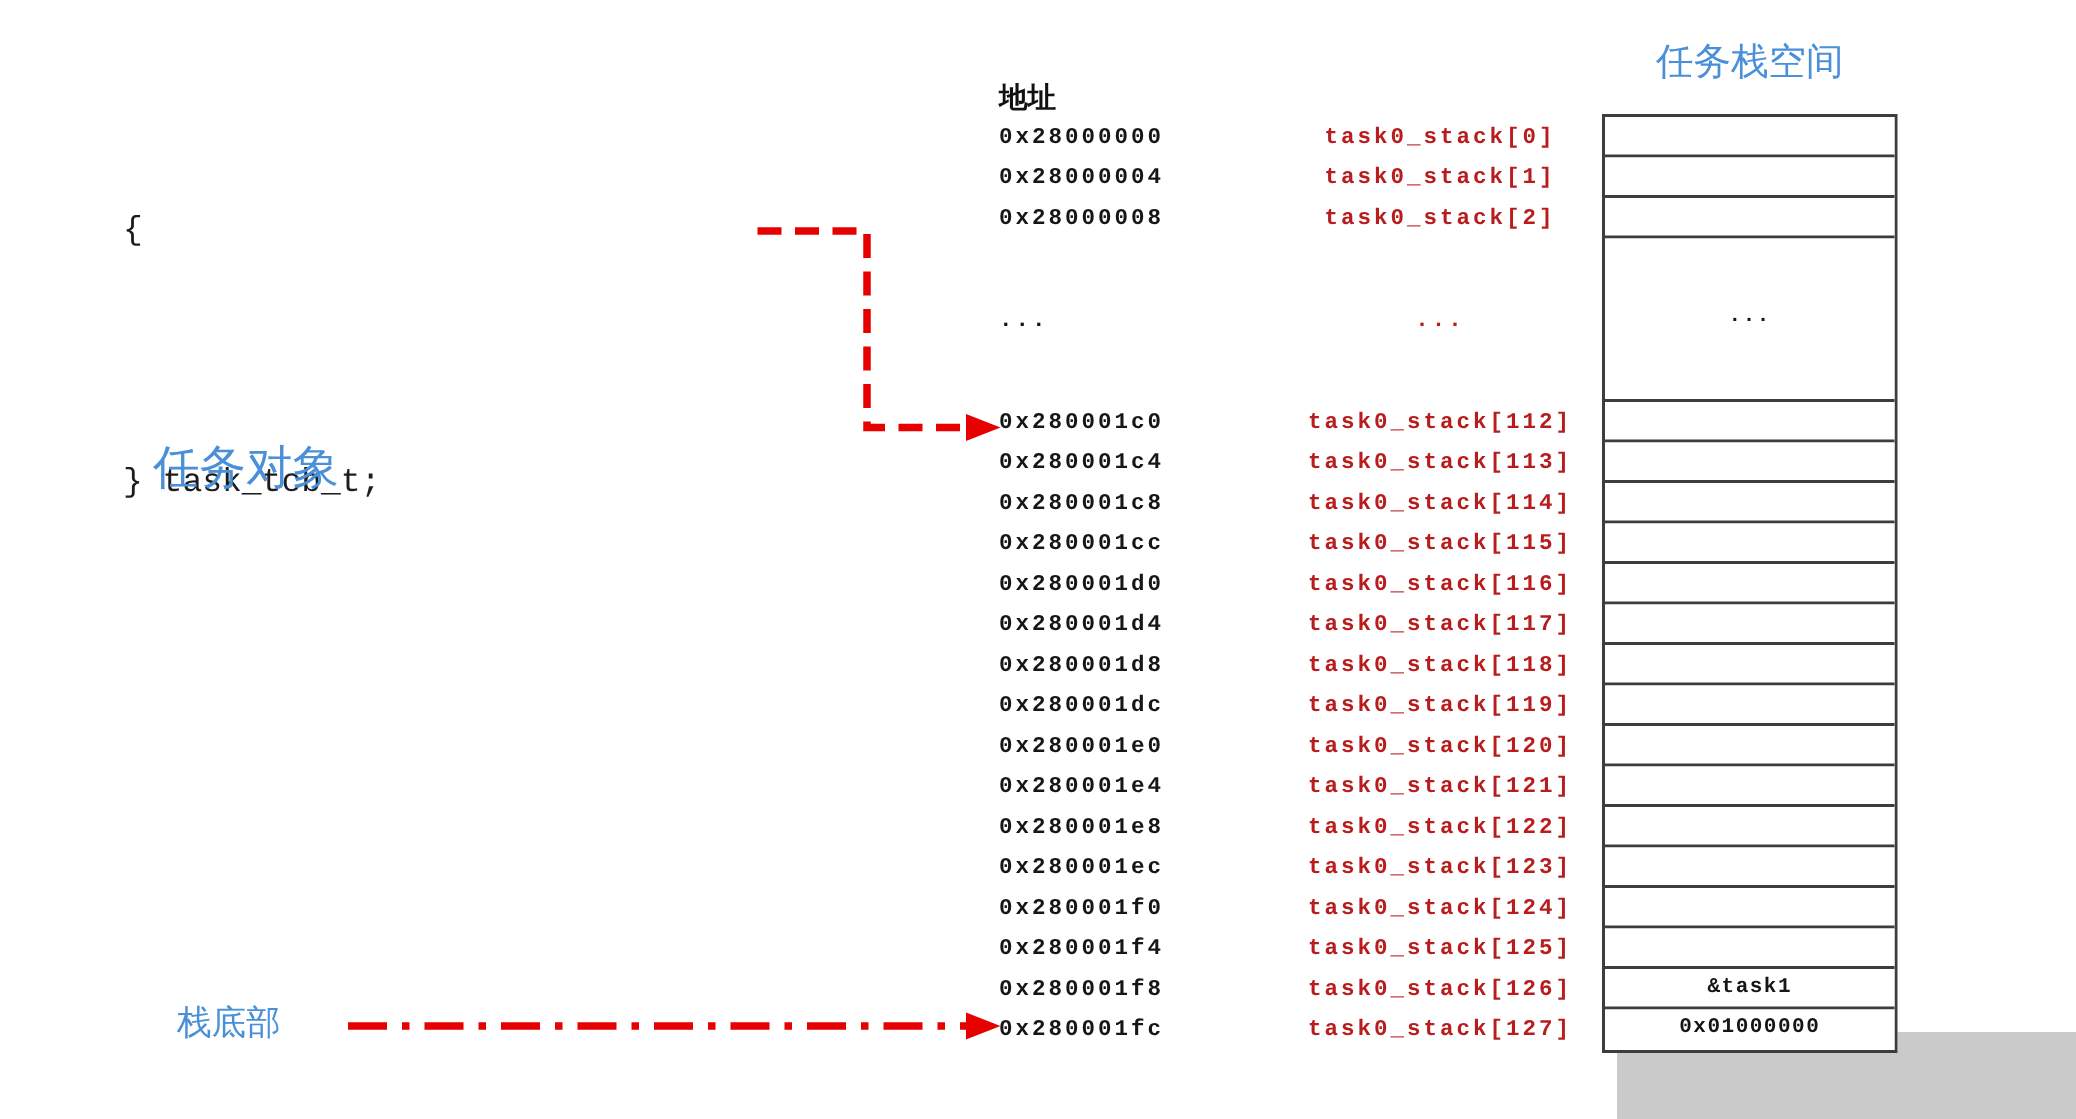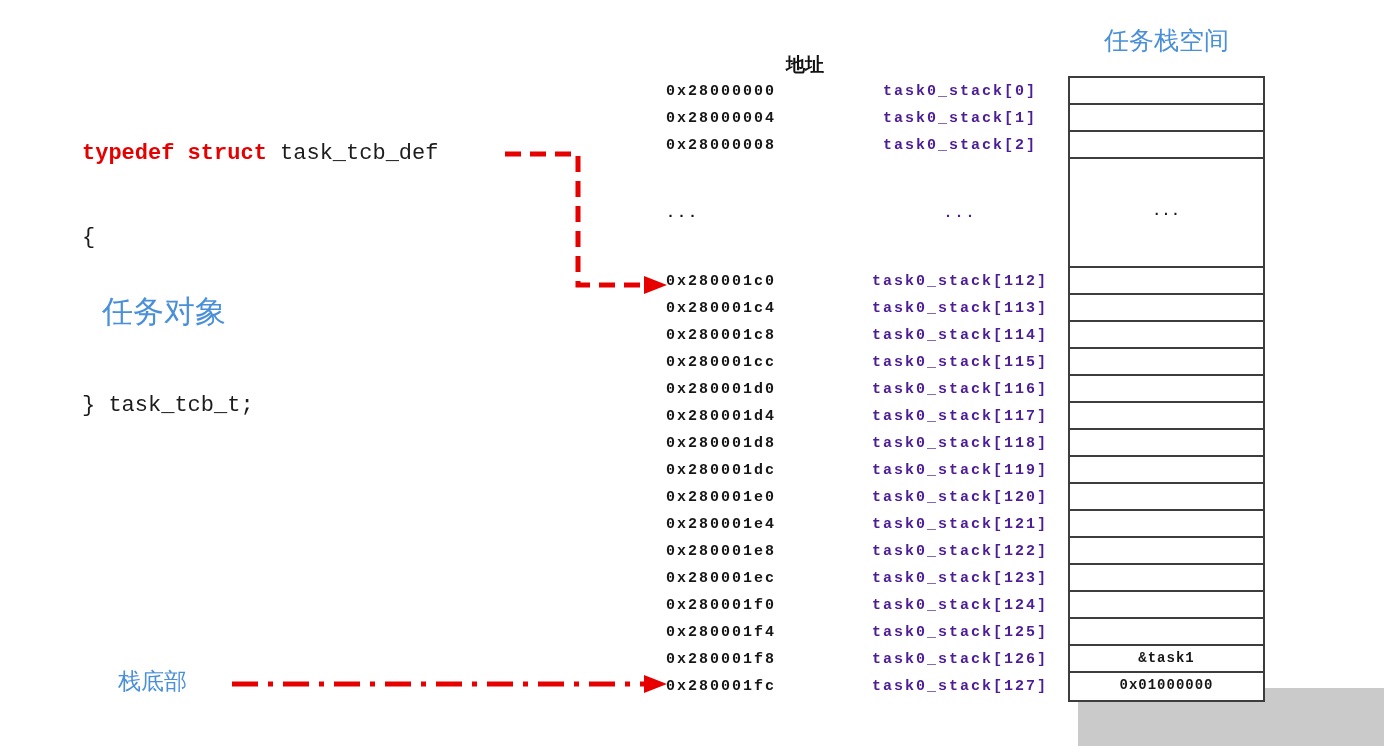--- a/index.html
+++ b/index.html
@@ -21,38 +21,38 @@
 
   
   .label-blue { position:absolute; color:var(--accent-blue); font-weight:normal; z-index:2; }
   .title-stack-space { left:1068px; top:24px; width:197px; text-align:center; font-size:25px; }
   .label-task-object { left:102px; top:291px; font-size:31px; }
   .label-stack-bottom { left:118px; top:666px; font-size:23px; }
 
   
   .addr-header {
     position:absolute; left:666px; top:52px; width:158px; z-index:2;
-    text-align:right; font-weight:bold; font-size:19px; color:#111;
+    text-align:left; font-weight:bold; font-size:19px; color:#111;
   }
 
   
   .col { position:absolute; z-index:1; }
   .rowset { display:contents; }
   .trow { height:27px; line-height:27px; }
   .trow.tall { height:109px; line-height:109px; }
 
   .addresses {
     left:666px; top:78px; width:158px; text-align:left;
     font-family:"Liberation Mono","DejaVu Sans Mono",monospace;
     font-weight:bold; font-size:15px; letter-spacing:2px; color:#161616;
   }
   .labels {
     left:856px; top:78px; width:208px; text-align:center;
     font-family:"Liberation Mono","DejaVu Sans Mono",monospace;
-    font-weight:bold; font-size:15px; letter-spacing:2px; color:#4c1d95;
+    font-weight:bold; font-size:15px; letter-spacing:2px; color:#b91c1c;
   }
   .cells {
     left:1068px; top:76px; width:197px;
     border:2px solid #3d3d3d; background:#fff;
   }
   .cell {
     height:27px; line-height:25px; text-align:center; background:#fff;
     border-bottom:2px solid #3d3d3d;
     font-family:"Liberation Mono","DejaVu Sans Mono",monospace;
     font-weight:bold; font-size:14px; letter-spacing:1px; color:#161616;
@@ -70,21 +70,20 @@
     position:absolute; left:1078px; top:688px; width:306px; height:58px;
     background:#cacaca; z-index:0;
   }
 </style>
 </head>
 <body style="--accent-blue: #4a90d8; --accent-red: #e60000;">
 
 <div class="watermark"></div>
 
 <div class="code">
-  <div class="code-line"><span class="kw">typedef struct</span><span> task_tcb_def</span></div>
   <div class="code-line">{</div>
   <div class="code-line"></div>
   <div class="code-line">} task_tcb_t;</div>
 </div>
 
 <div class="label-blue title-stack-space">任务栈空间</div>
 <div class="label-blue label-task-object">任务对象</div>
 <div class="label-blue label-stack-bottom">栈底部</div>
 
 <div class="addr-header">地址</div>

